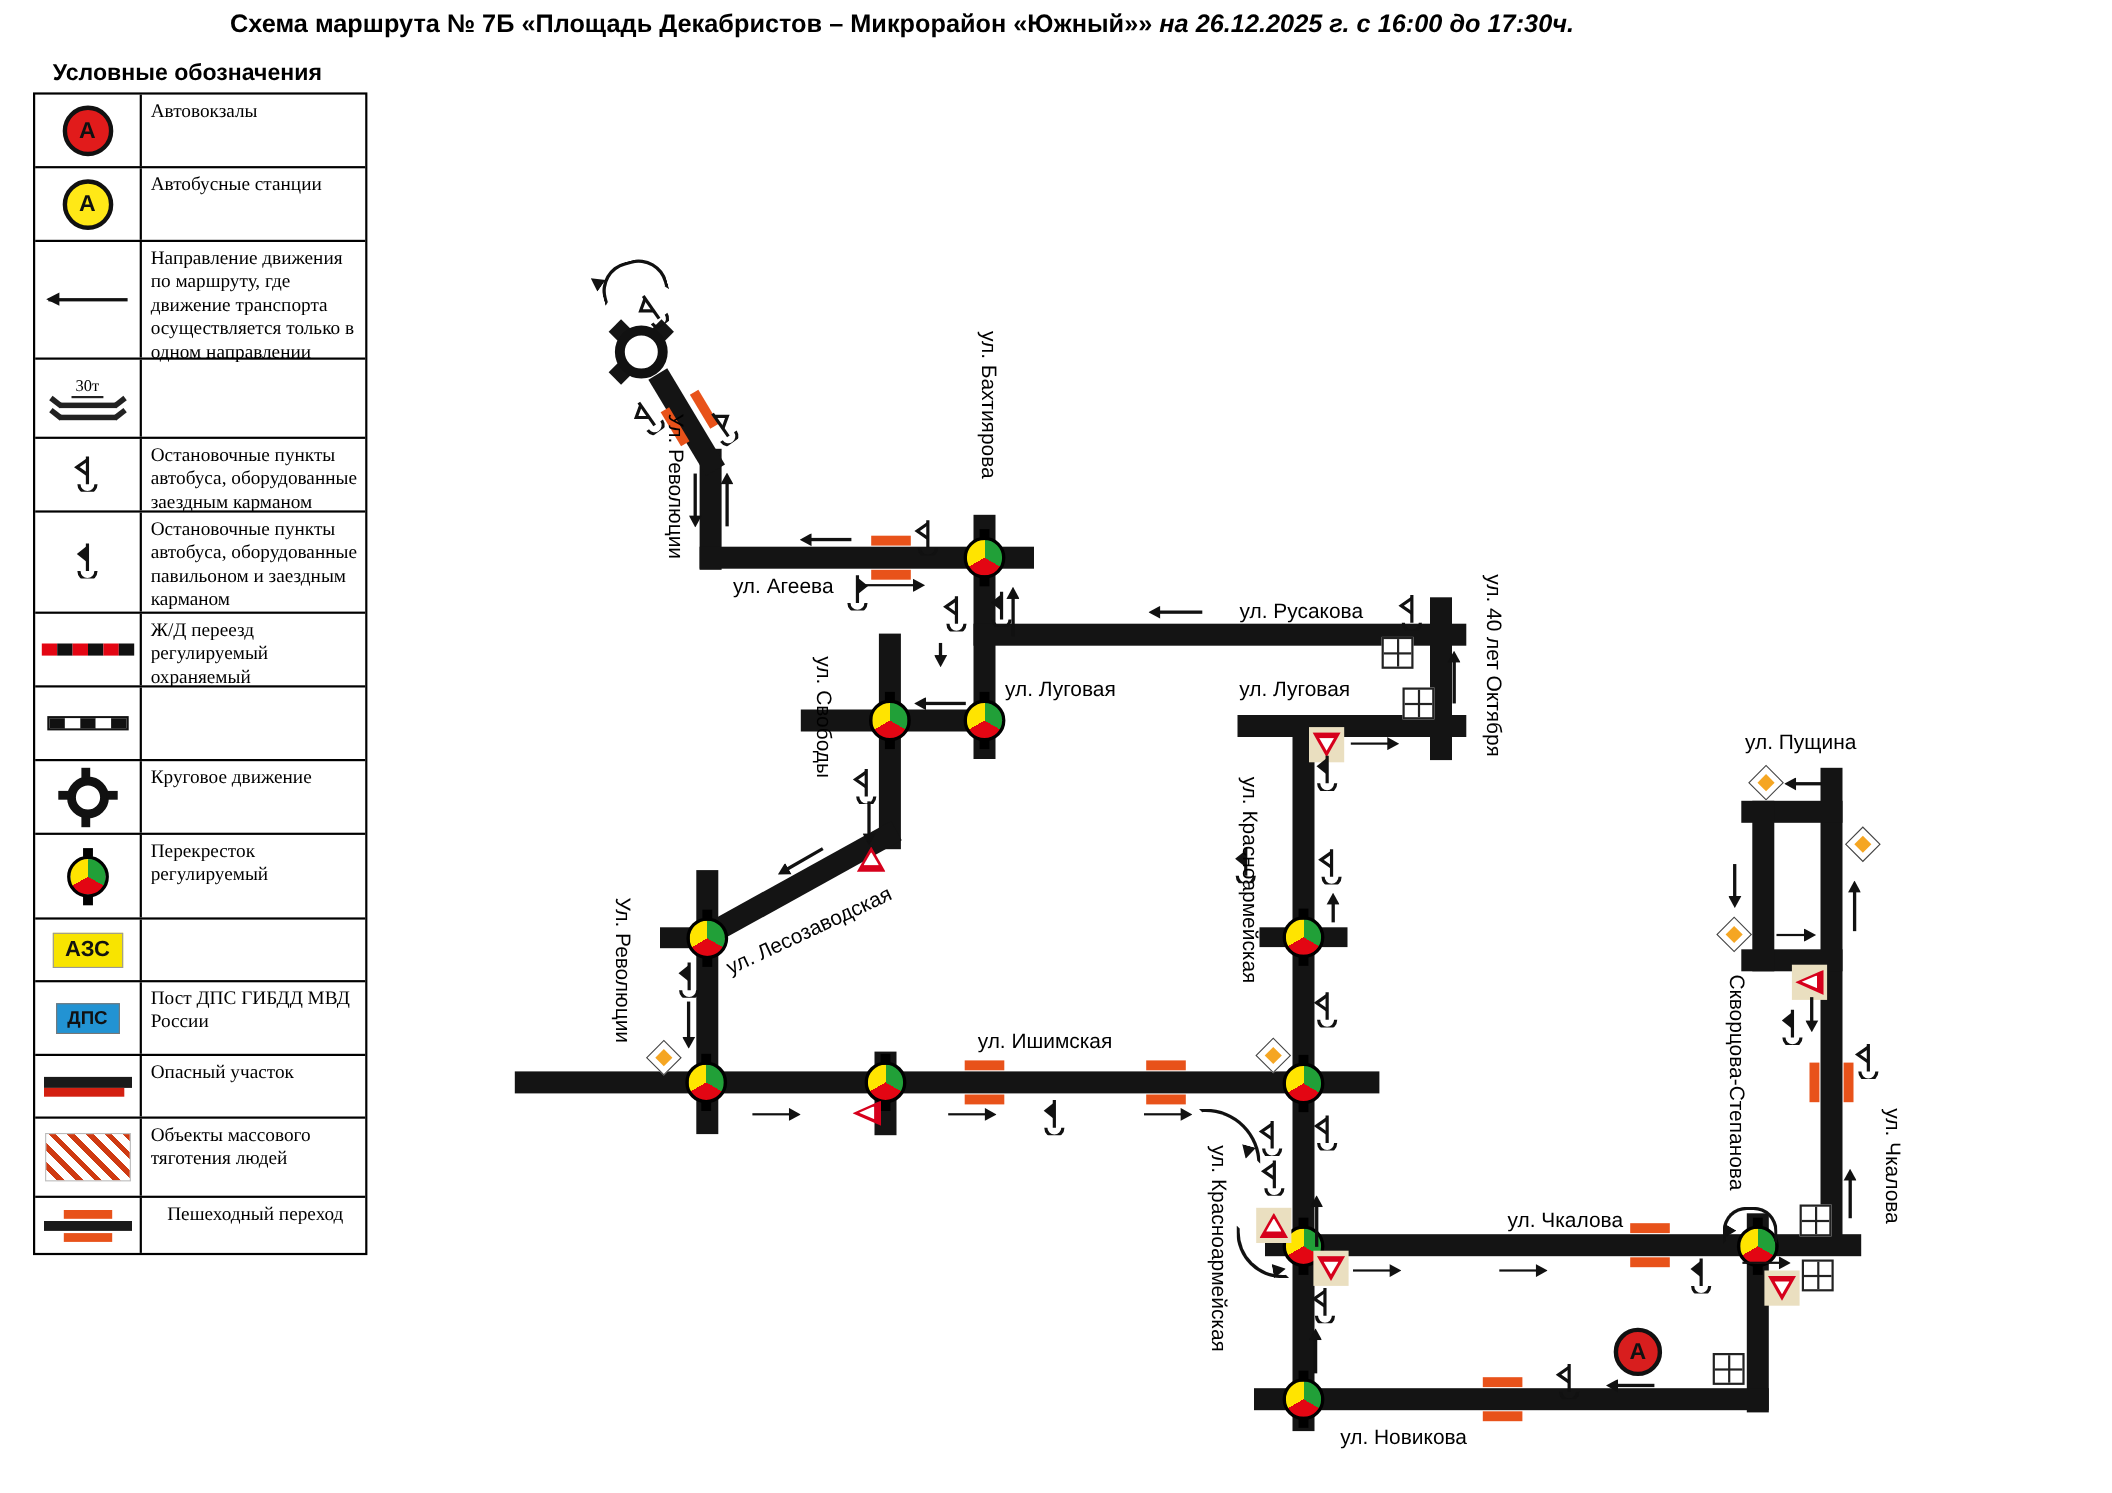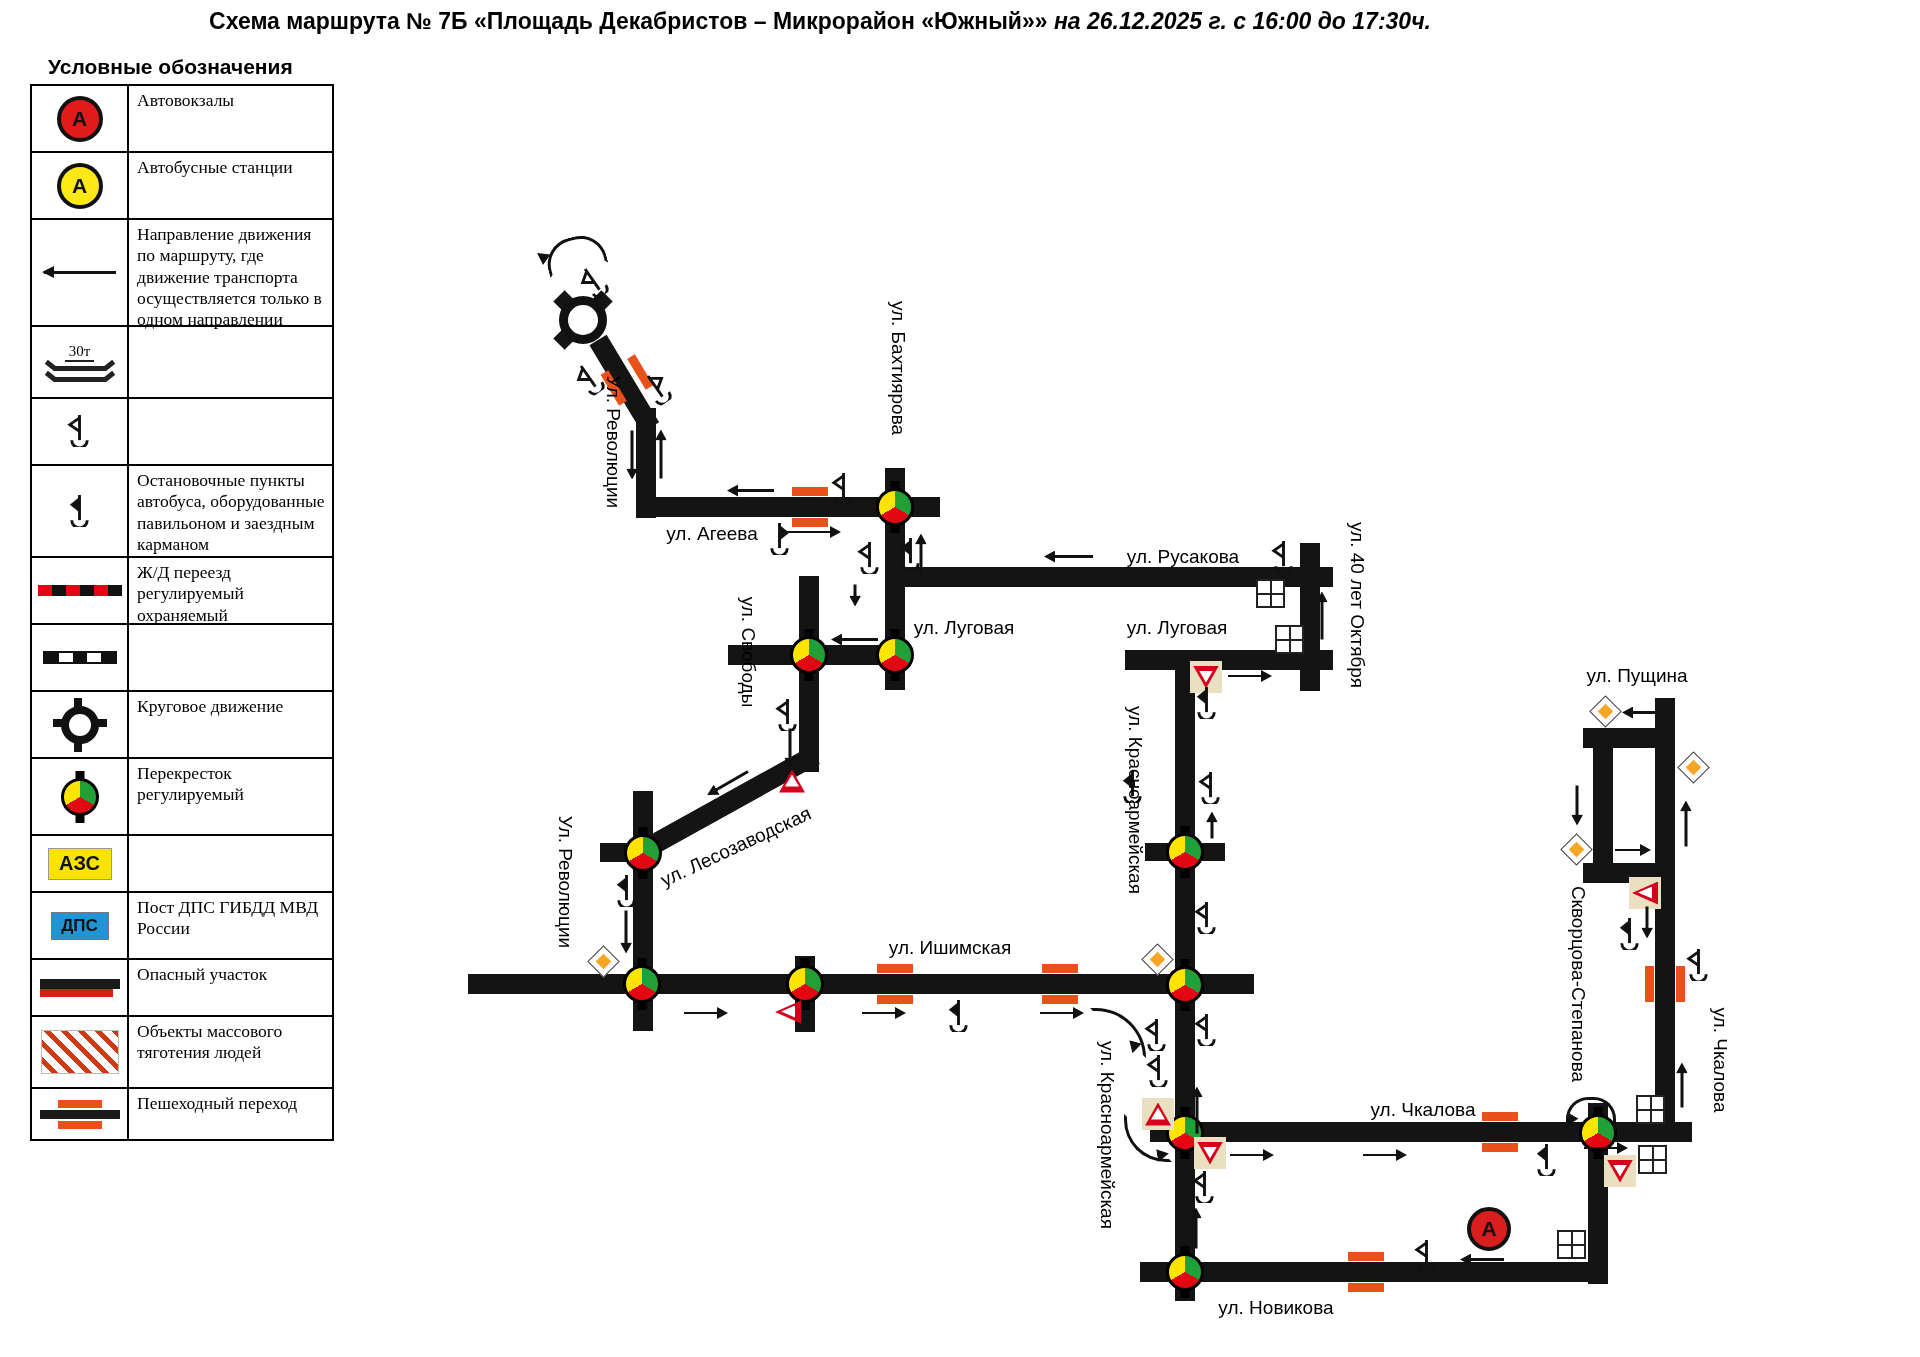--- a/index.html
+++ b/index.html
@@ -6,21 +6,21 @@
   #stage{position:relative;width:1920px;height:1357px;background:#fff;overflow:hidden;
          font-family:"Liberation Sans",sans-serif;}
   
   .title{position:absolute;left:60px;top:8px;width:1520px;text-align:center;
          font-size:23px;font-weight:bold;color:#000;white-space:nowrap;}
   .title .suf{font-style:italic;}
   
   .leg-head{position:absolute;left:48px;top:55px;font-size:21px;font-weight:bold;color:#000;}
   .legend{position:absolute;left:30px;top:84px;width:300px;border:2px solid #000;}
   .lrow{display:flex;border-bottom:2px solid #000;}
-  .lrow:last-child{border-bottom:none;}
+  .lrow:last-child{border-bottom:none;gap:15px;}
   .licon{width:95px;flex:0 0 95px;border-right:2px solid #000;display:flex;
          align-items:center;justify-content:center;position:relative;}
   .ltext{flex:1;padding:4px 6px 2px 8px;font-family:"Liberation Serif",serif;
          font-size:17.5px;line-height:1.22;color:#000;}
   .circA{width:38px;height:38px;border-radius:50%;border:4px solid #111;display:flex;
          align-items:center;justify-content:center;font-weight:bold;font-size:21px;color:#111;}
   .circA.red{background:#e11b1b;}
   .circA.yel{background:#ffe817;}
   .ic-arrow{position:relative;width:72px;height:3px;background:#111;}
   .ic-arrow:before{content:"";position:absolute;left:-2px;top:-5px;border-right:12px solid #111;
@@ -126,20 +126,21 @@
         </div>
     </div>
     <div class="lrow" style="height:65px">
       <div class="licon">
           <span class="stop-slot"><svg width="29" height="35" viewBox="0 0 30 36">
               <path d="M15 3 V29" stroke="#111" stroke-width="3" fill="none"></path>
               <path d="M15 6 L5 13 L15 20" fill="none" stroke="#111" stroke-width="3"></path>
               <path d="M7 29 a8 8 0 0 0 16 0" fill="none" stroke="#111" stroke-width="3"></path>
             </svg></span>
         </div>
+      <div class="ltext">Остановочные пункты автобуса, оборудованные заездным карманом</div>
     </div>
     <div class="lrow" style="height:90px">
       <div class="licon">
           <span class="stop-slot"><svg width="29" height="35" viewBox="0 0 30 36">
               <path d="M15 3 V29" stroke="#111" stroke-width="3" fill="none"></path>
               <path d="M15 5 L5 13 L15 21 Z" fill="#111"></path>
               <path d="M7 29 a8 8 0 0 0 16 0" fill="none" stroke="#111" stroke-width="3"></path>
             </svg></span>
         </div>
       <div class="ltext">Остановочные пункты автобуса, оборудованные павильоном и заездным карманом</div>

